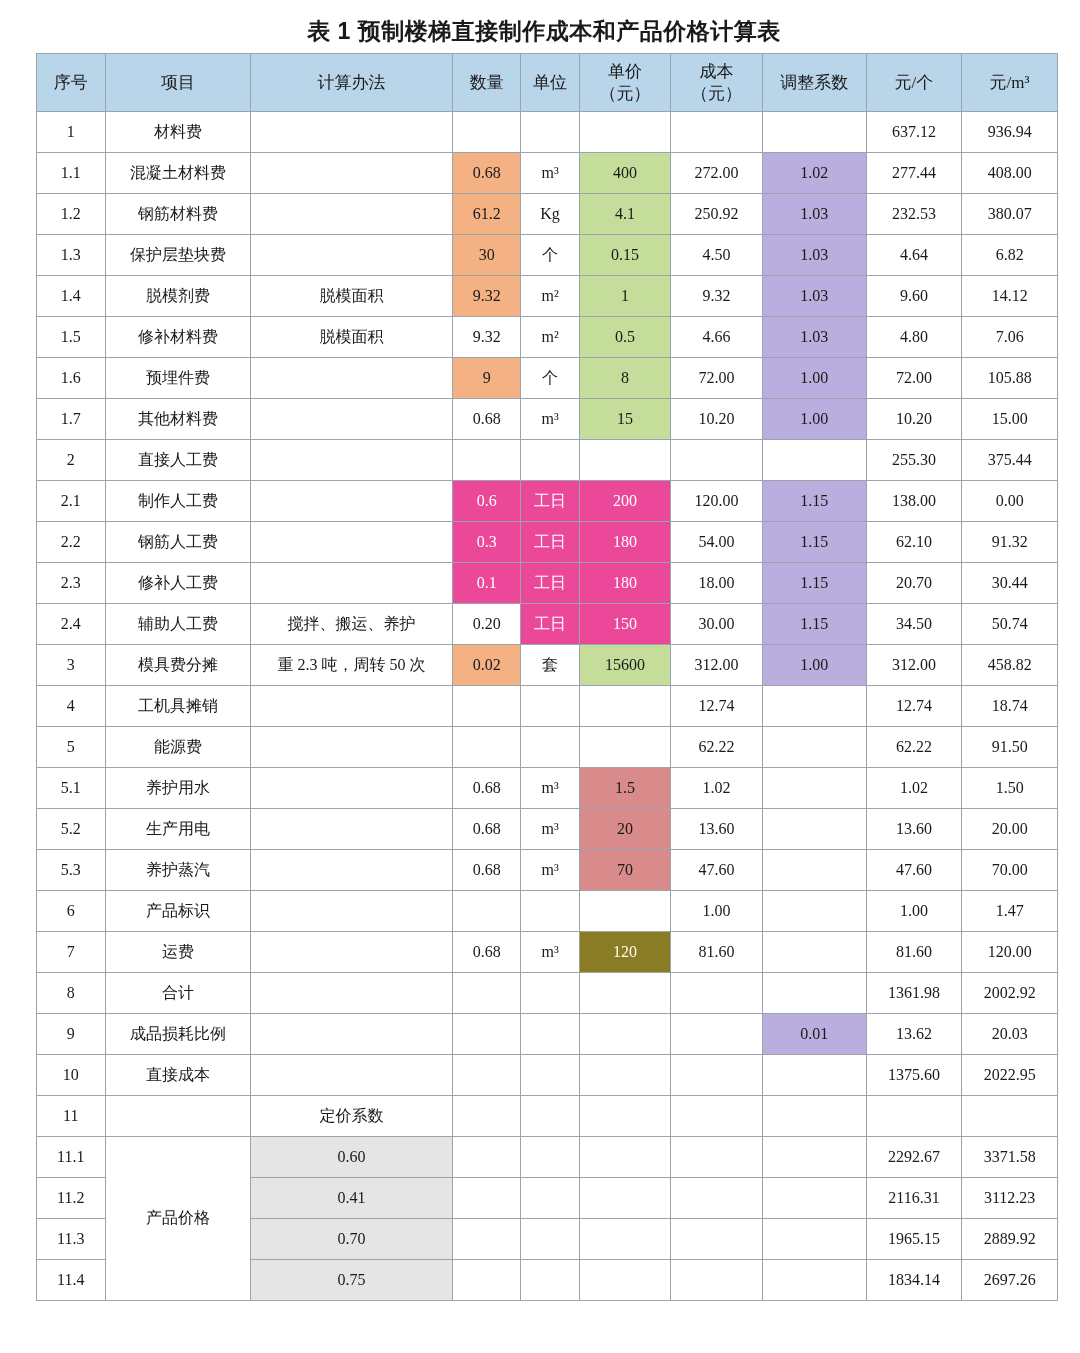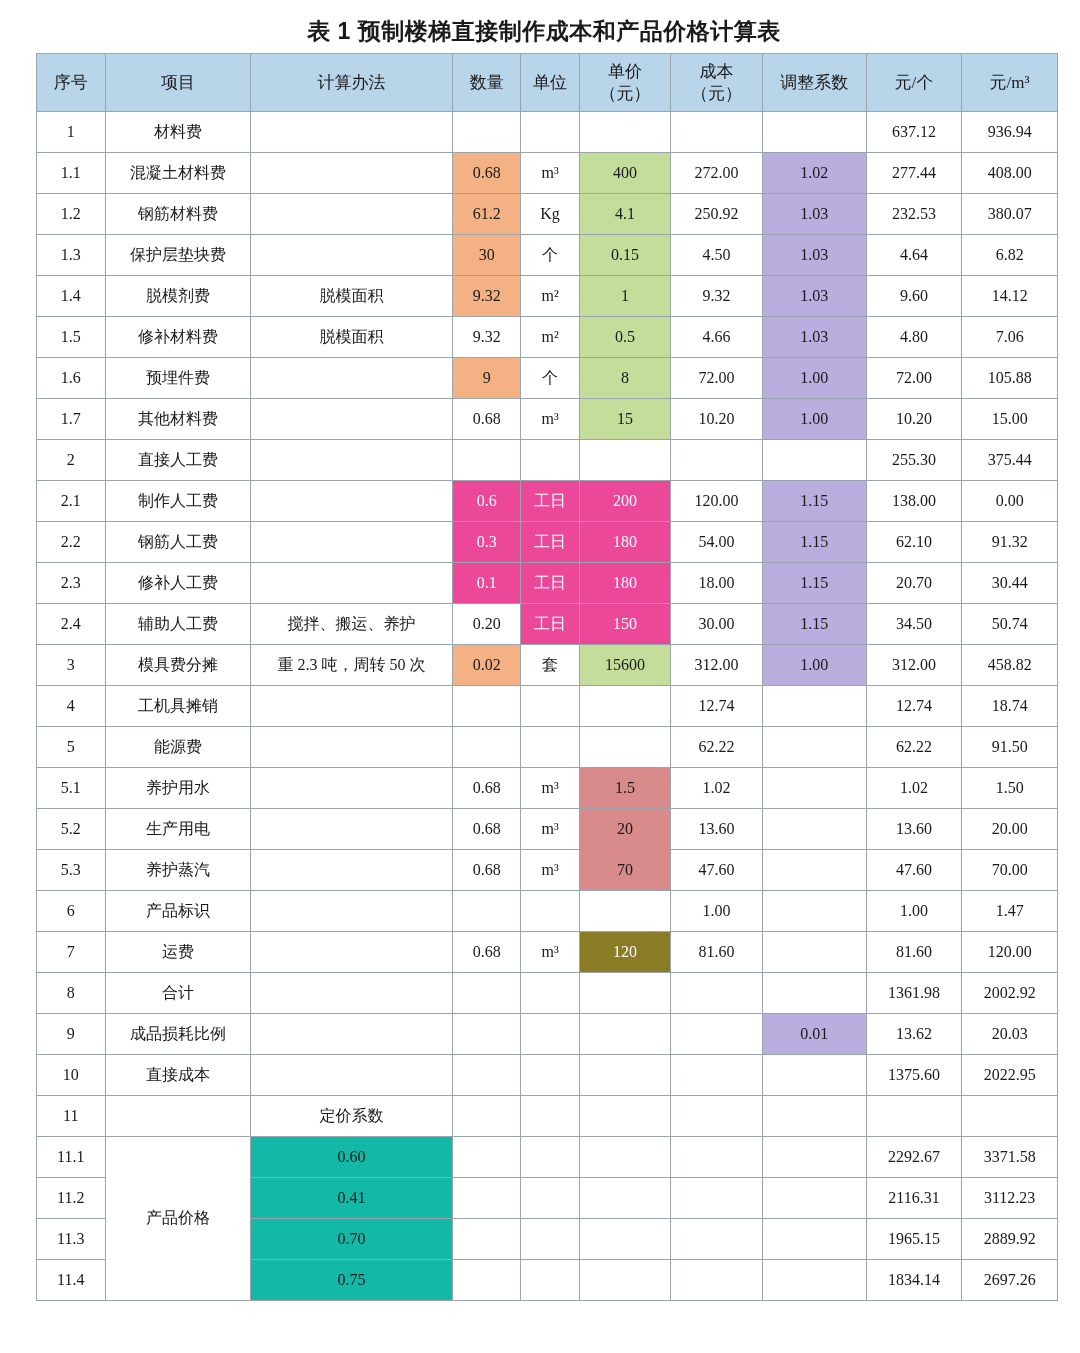--- a/index.html
+++ b/index.html
@@ -71,21 +71,21 @@
   td.item-name { font-size: 17px; }
   td.method    { font-size: 15px; line-height: 1.25; }
   .num { font-family: "Liberation Serif", serif; }
 
   
   .fill-orange  { background: #f4b183; }
   .fill-green   { background: #c5dd9b; }
   .fill-blue    { background: #ec4899; color: #ffffff; }
   .fill-red     { background: #d98a8a; }
   .fill-olive   { background: #8a7b25; color: #ffffff; }
-  .fill-steel   { background: #14b8a6; }
+  .fill-steel   { background: #e5e5e5; }
   .fill-purple-light { background: #b9aede; }
 
   .tall-row td { height: 54px; }
 </style>
 </head>
 <body>
 
 <div class="page">
 
   <div class="doc-title">表 1 预制楼梯直接制作成本和产品价格计算表</div>

